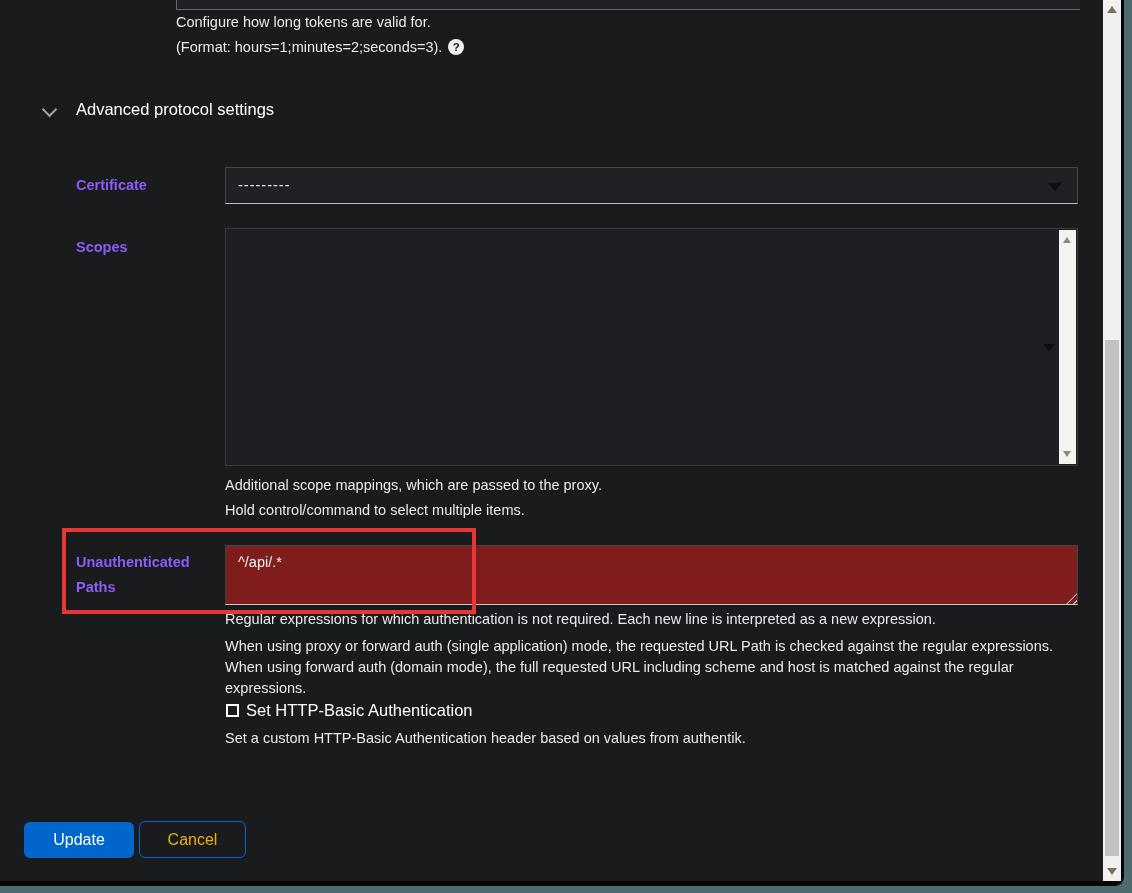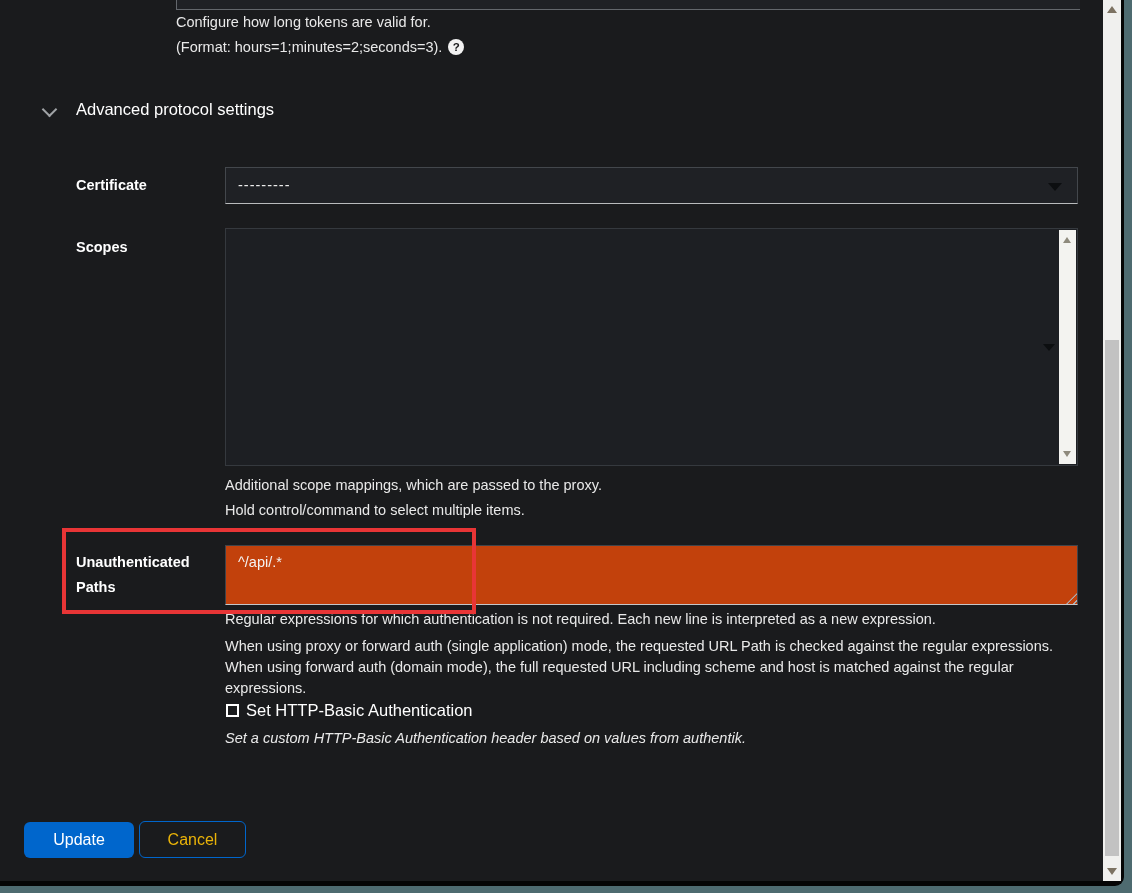--- a/index.html
+++ b/index.html
@@ -12,21 +12,21 @@
   .app {
     position:absolute; left:0; top:0; width:1124px; height:886px;
     background:#050505; border-bottom-right-radius:9px;
   }
   .content {
     position:absolute; left:0; top:0; width:1121px; height:881px;
     background:#1a1b1d; overflow:hidden; color:#ececec;
   }
   .abs { position:absolute; }
   .help-text { font-size:14.5px; color:#e9e9e9; }
-  .field-label { font-size:14.5px; font-weight:bold; color:#ffffff; line-height:25px; }
+  .field-label { font-size:14.5px; font-weight:bold; color:#8b5cf6; line-height:25px; }
 
   
   .input-remnant {
     left:176px; top:-30px; width:904px; height:40px;
     background:#1f2125; border-left:1px solid #63676c; border-bottom:1px solid #63676c;
   }
   .intro-line1 { left:176px; top:14px;text-align:center; }
   .intro-line2 { left:176px; top:39px; display:flex; align-items:center; gap:6px; }
   .help-circle {
     display:inline-flex; width:16px; height:16px; border-radius:50%;
@@ -87,39 +87,39 @@
   
   .annotation-box {
     left:62px; top:528px; width:414px; height:86px;
     border:4px solid #e83536; z-index:50; pointer-events:none;
   }
 
   
   .unauth-label { left:76px; top:550px; width:155px; }
   .textarea {
     left:225px; top:545px; width:853px; height:60px;
-    background:#c2410c; border:1px solid #40444a; border-bottom-color:#c6c7c9;
+    background:#7f1d1d; border:1px solid #40444a; border-bottom-color:#c6c7c9;
     color:#f4f4f4; font-size:14.5px; font-family:"Liberation Sans","DejaVu Sans",sans-serif;
     padding:8px 12px; resize:none; outline:none; display:block;
   }
   .resize-grip {
     left:1066px; top:593px; width:11px; height:11px; z-index:60;
     background:repeating-linear-gradient(-45deg, transparent 0 2px, #a9adb2 2px 3.5px, transparent 3.5px 5px);
     clip-path:polygon(100% 0, 100% 100%, 0 100%);
   }
   .unauth-help1 { left:225px; top:611px; }
   .unauth-help2 { left:225px; top:636px; width:840px; line-height:21px; }
 
   
   .checkbox {
     left:226px; top:704px; width:13px; height:13px;
     border:2px solid #ffffff; background:#1a1b1d;
   }
   .checkbox-label { left:246px; top:701px; font-size:16.5px; color:#ffffff; }
-  .basic-auth-help { left:225px; top:730px;font-style:italic; }
+  .basic-auth-help { left:225px; top:730px; }
 
   
   .btn { font-size:16px; border-radius:6px; cursor:pointer;
          font-family:"Liberation Sans","DejaVu Sans",sans-serif; }
   .btn-update {
     left:24px; top:822px; width:110px; height:36px;
     background:#0066cc; border:none; color:#ffffff;
   }
   .btn-cancel {
     left:139px; top:821px; width:107px; height:37px;

